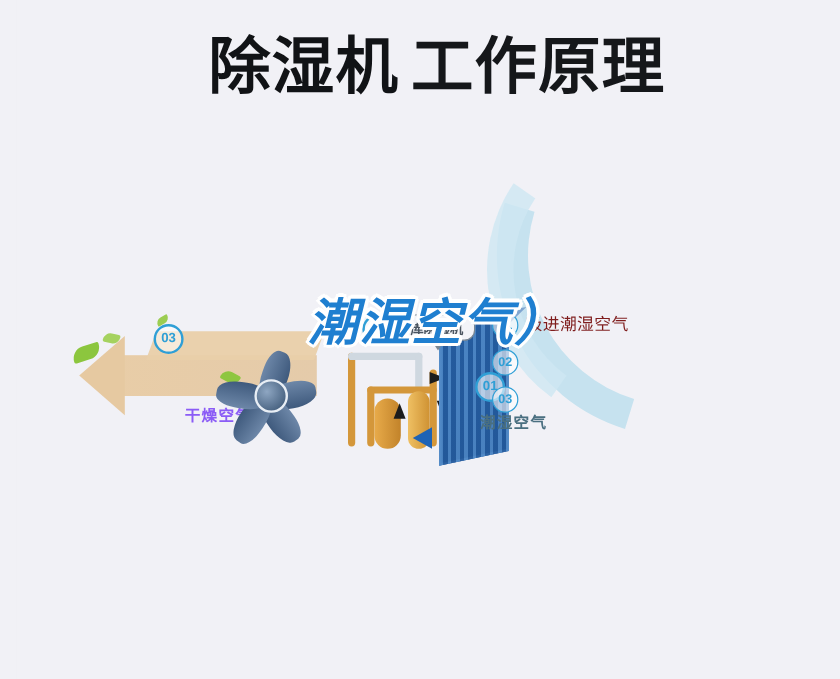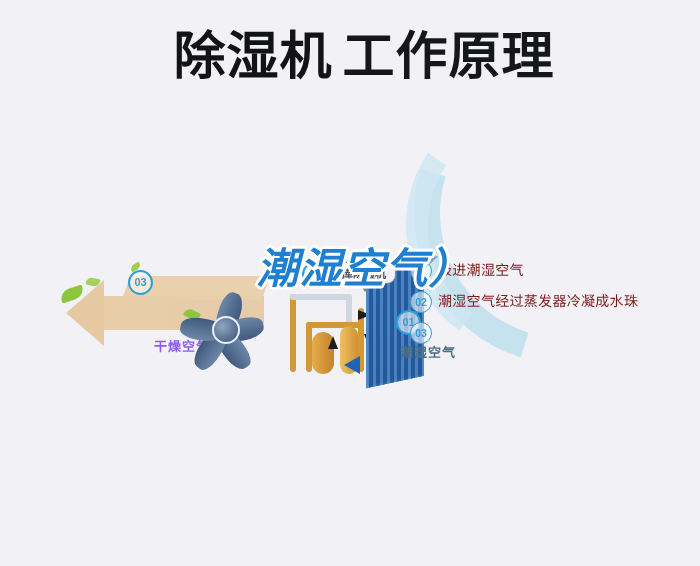--- a/index.html
+++ b/index.html
@@ -265,21 +265,20 @@
 
   </div>
 
   <div class="steps">
     <div class="step">
       <div class="sb">01</div>
       <div class="stxt">吸进潮湿空气</div>
     </div>
     <div class="step">
       <div class="sb">02</div>
-      <div class="stxt">潮湿空气经过蒸发器冷凝成水珠</div>
     </div>
     <div class="step">
       <div class="sb">03</div>
     </div>
   </div>
 
   <div class="overlay">
     <span class="ol-line">潮湿空气）</span>
   </div>
 

